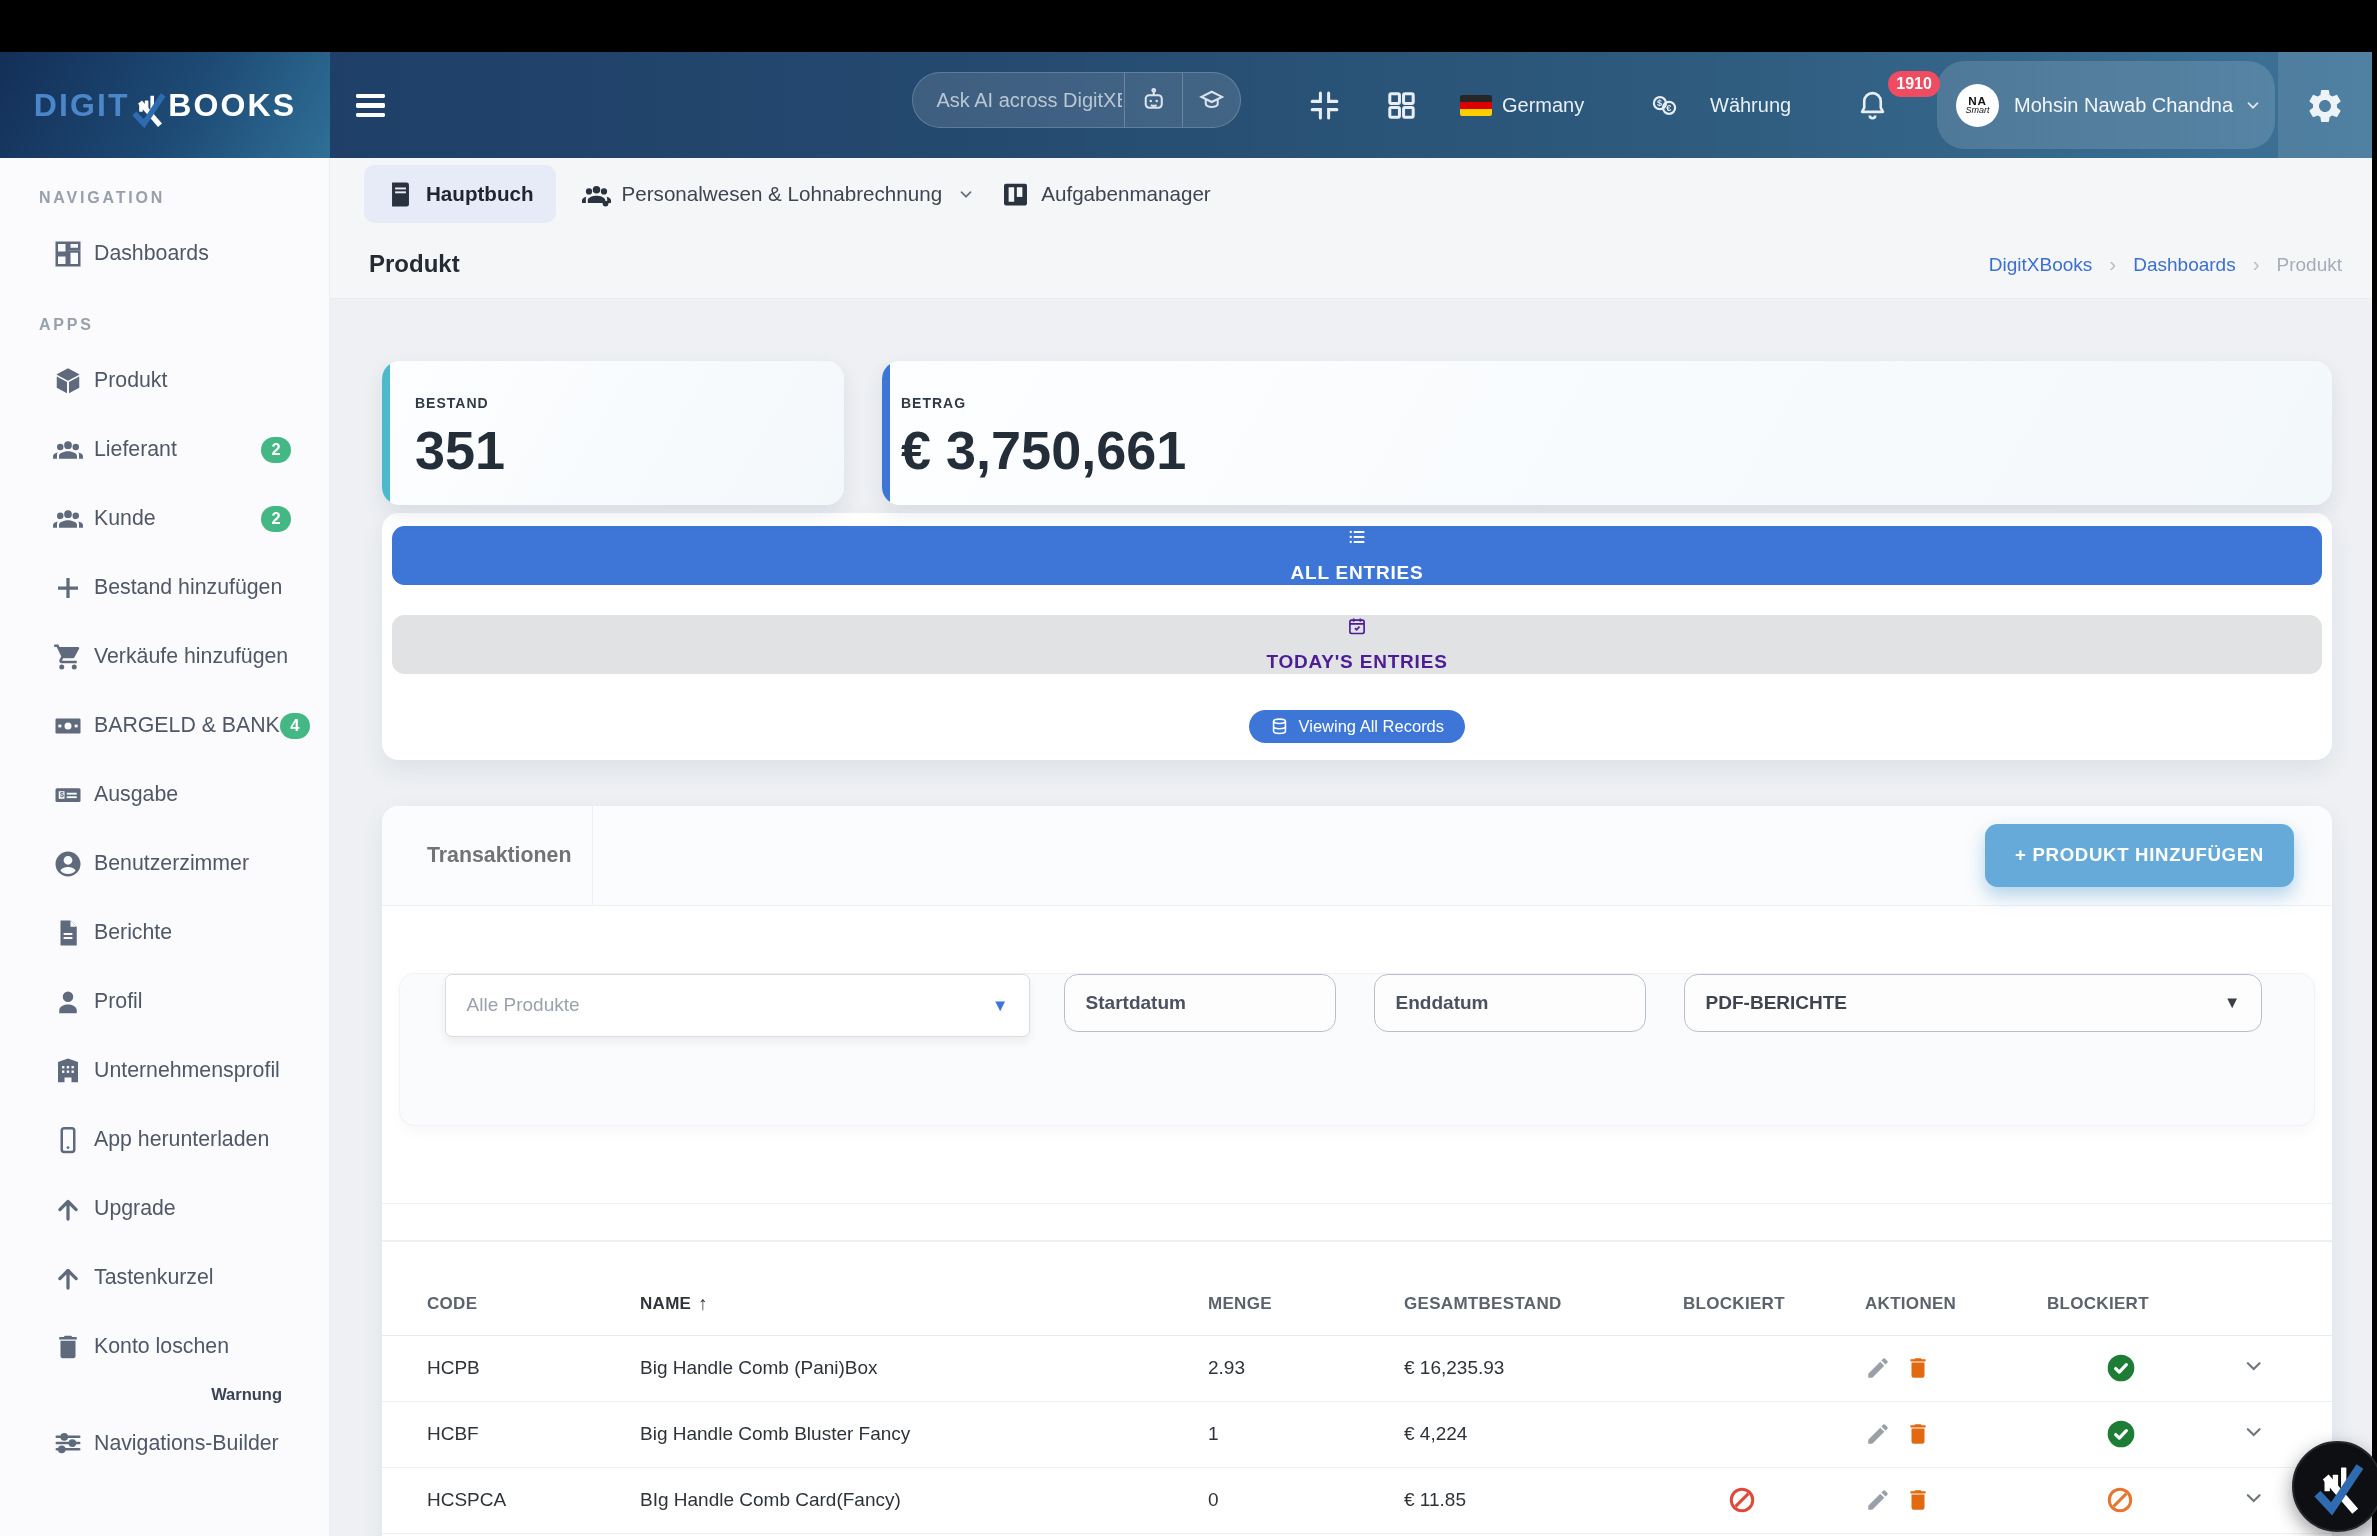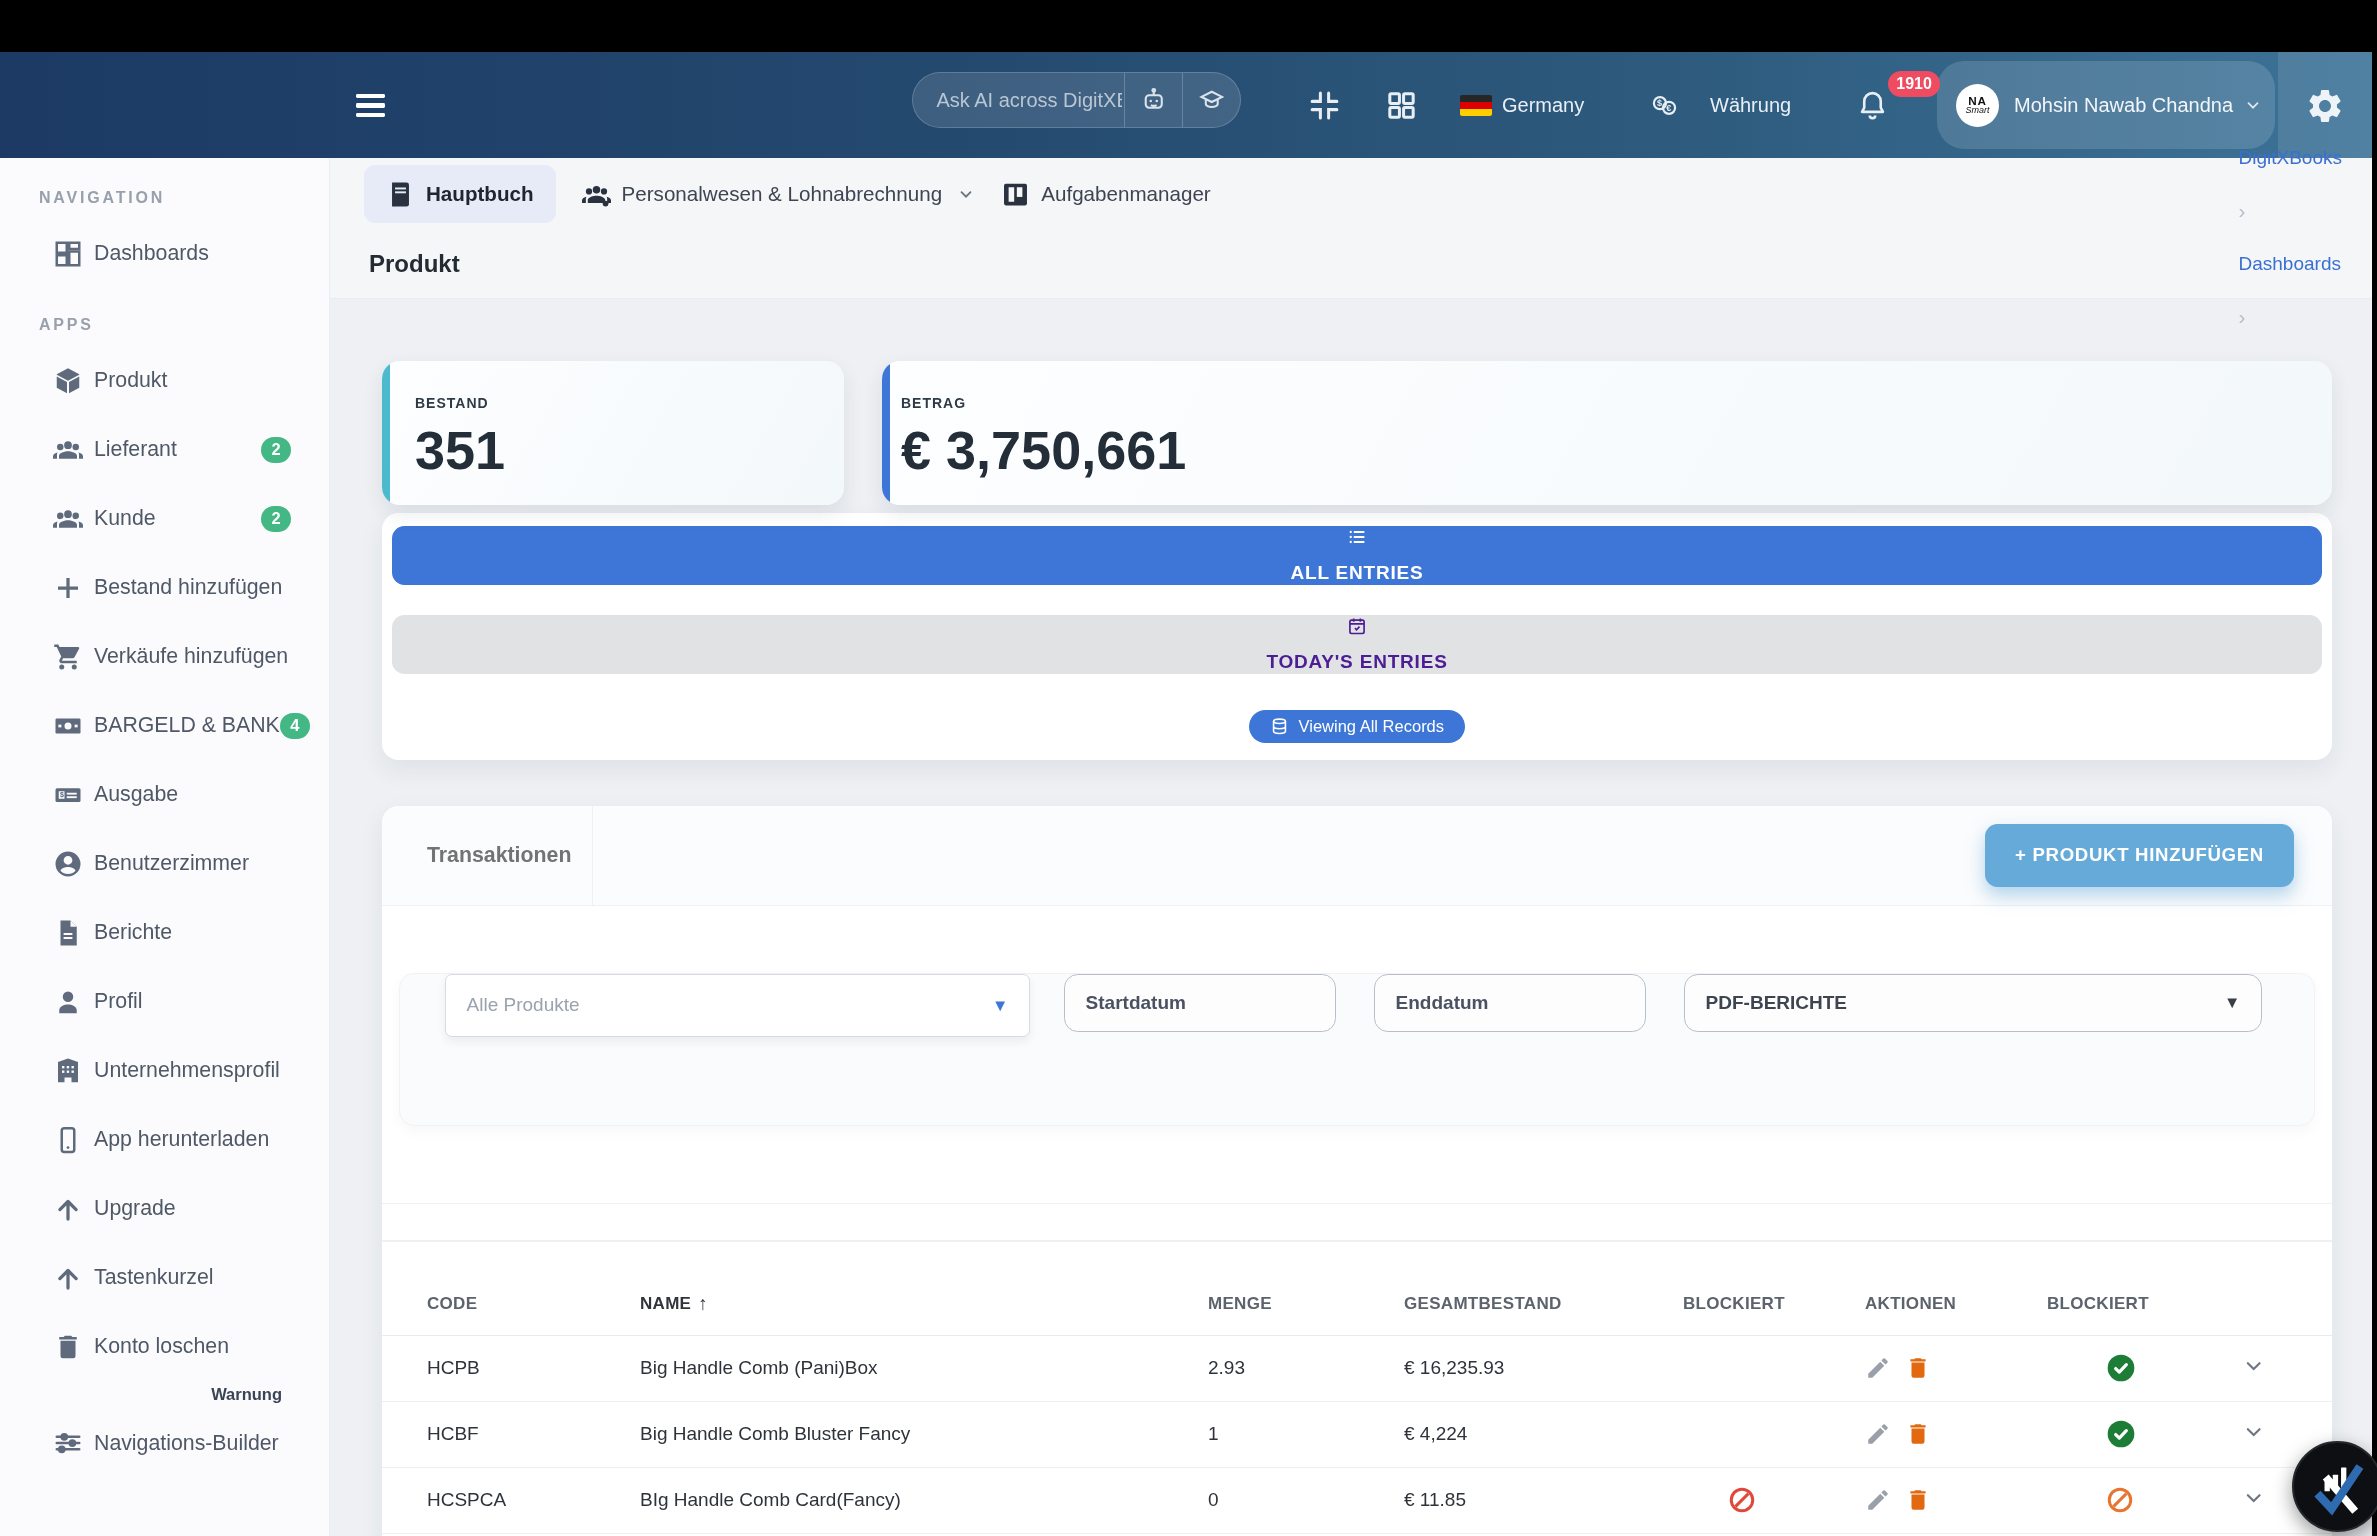--- a/index.html
+++ b/index.html
@@ -67,21 +67,21 @@
   
   .main{position:absolute;left:330px;top:158px;width:2042px;height:1379px;background:#eef0f3;}
   .tabbar{height:72px;background:#f5f6f8;display:flex;align-items:center;padding-left:34px;gap:26px;}
   .tab{display:flex;align-items:center;gap:11px;font-size:20.6px;color:#3e4552;cursor:pointer;}
   .tab.active{background:#e7ebf8;border-radius:11px;height:58px;padding:0 22px;color:#20262f;font-weight:bold;}
   .tab svg{width:29px;height:29px;color:#2a3240;}
   .tab .chev{width:18px;height:18px;color:#6a7280;margin-left:4.1px;}
   .titlebar{height:69px;background:#f5f6f8;display:flex;align-items:center;justify-content:space-between;
     padding:0 30px 0 39px;border-bottom:0.7px solid #e9ebee;}
   .page-title{font-size:24px;font-weight:bold;color:#252b33;}
-  .crumbs{display:flex;align-items:flex-start;gap:30px;font-size:19px;flex-direction:column;}
+  .crumbs{display:flex;align-items:flex-end;gap:17px;font-size:19px;}
   .crumbs .lnk{color:#3b6fd0;cursor:pointer;}
   .crumbs .sep{color:#b6bcc6;font-size:20.6px;}
   .crumbs .cur{color:#a7adb8;}
 
   .content{padding:62px 40px 0 52px;}
 
   
   .stats{display:flex;gap:38px;height:144px;}
   .stat{position:relative;overflow:hidden;border-radius:18px;padding:34px 0 0 33px;
     background:linear-gradient(120deg,#fdfeff 0%,#f3f8fb 100%);
@@ -157,20 +157,31 @@
     background:#0d0f12;border:2.1px solid #23262b;display:flex;align-items:center;justify-content:center;
     cursor:pointer;z-index:5;box-shadow:0 6.9px 19px rgba(0,0,0,.4);}
   .fab svg{width:59px;height:59px;}
 </style>
 </head>
 <body>
 
 <div class="stage">
 
   <header class="topbar">
+    <div class="logo-block">
+      <span class="logo-word logo-digit">DIGIT</span>
+      <svg class="logo-mark" viewBox="0 0 100 100">
+        <rect x="28" y="40" width="9" height="18" rx="1" fill="#fff"></rect>
+        <rect x="42" y="30" width="9" height="28" rx="1" fill="#fff"></rect>
+        <rect x="56" y="18" width="9" height="40" rx="1" fill="#fff"></rect>
+        <path d="M30 34 L80 92" stroke="#fff" stroke-width="13"></path>
+        <path d="M16 62 L40 88 L88 16" stroke="#2f6bb0" stroke-width="14" fill="none"></path>
+      </svg>
+      <span class="logo-word logo-books">BOOKS</span>
+    </div>
 
     <button class="hamburger">
         <span></span>
         <span></span>
         <span></span>
       </button>
 
     <div class="search">
       <input type="text" placeholder="Ask AI across DigitXBo" style="">
       <span class="cell">

